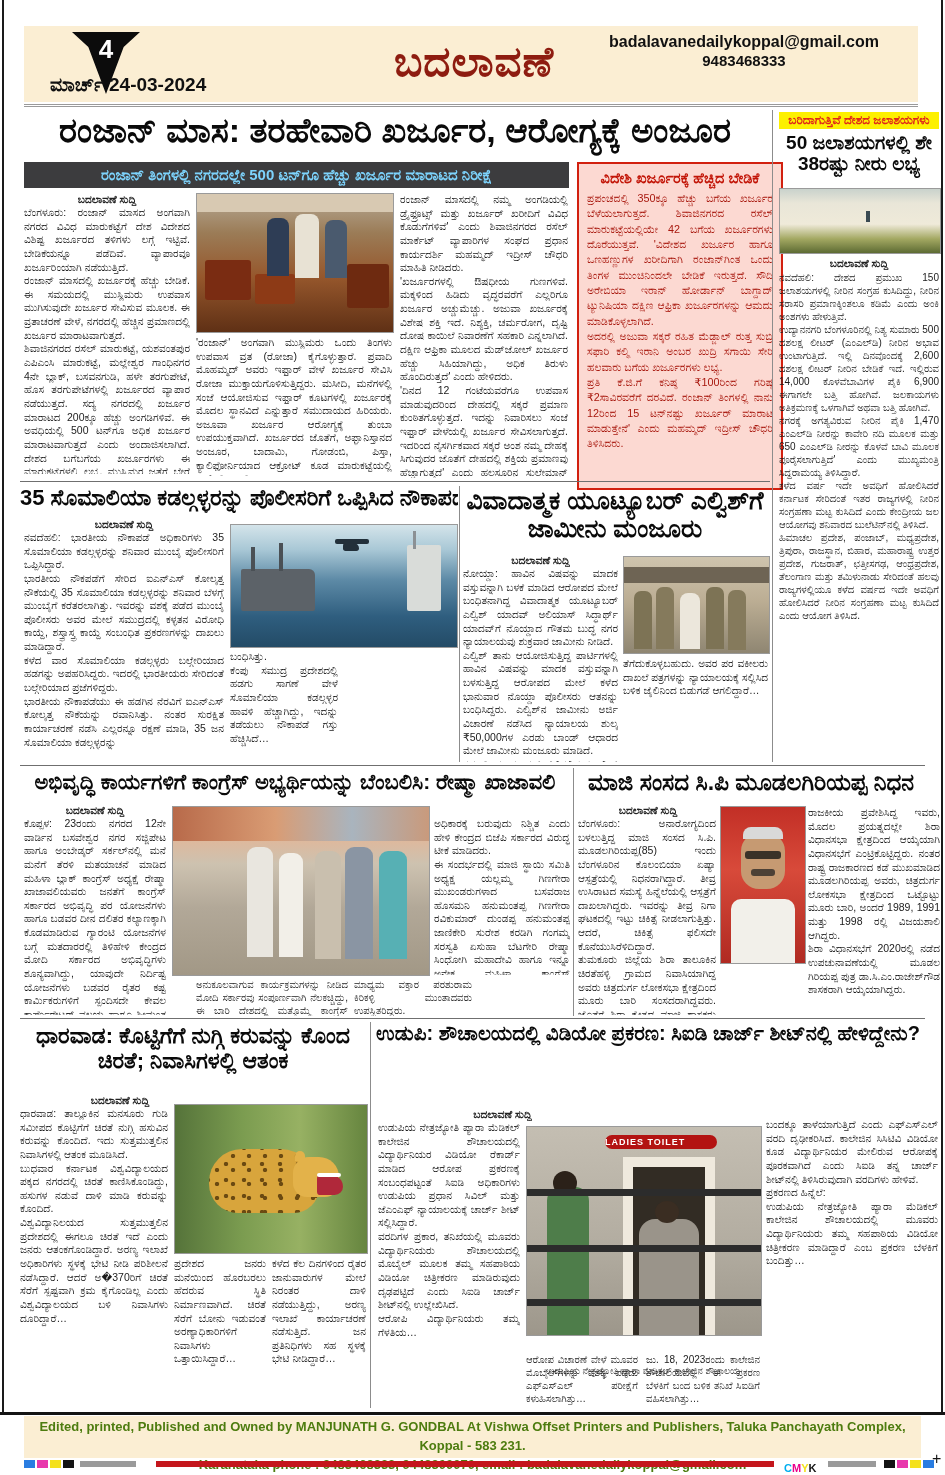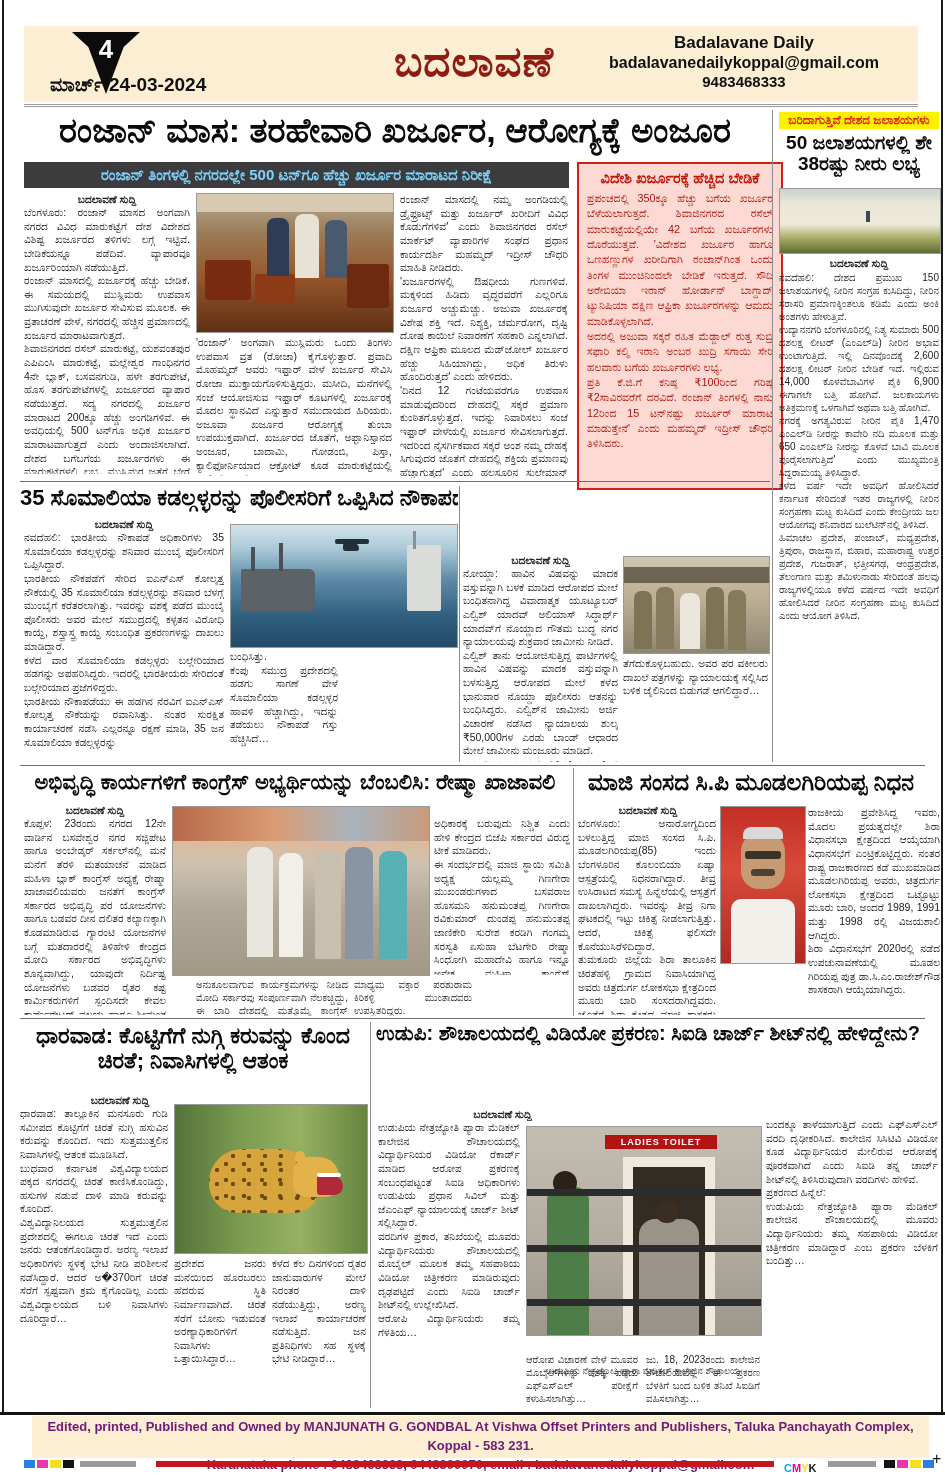--- a/index.html
+++ b/index.html
@@ -21,43 +21,42 @@
   .brand{font-weight:700;color:#111;text-align:center;line-height:1.25;}
   .dateline{font-weight:700;color:#111;font-size:19px;}
   .dbl{border-top:3px double #9a9a9a;}
   
   .subbar{background:#3c3c3e;color:#7dd3fc;font-weight:700;font-size:15px;text-align:center;line-height:26px;overflow:hidden;}
   .sidebox{background:#fcd9d2;border:2px solid #d2200f;}
   .sidebox-title{color:#c21507;font-weight:700;font-size:14.5px;text-align:center;}
   .sidebox-body{color:#a8180e;font-size:10.8px;line-height:1.42;text-align:justify;white-space:pre-line;}
   .kicker{background:#fdf000;color:#e0261a;font-weight:700;font-size:12px;text-align:center;line-height:17px;overflow:hidden;}
   
-  .footer{background:#fbeed3;text-align:center;color:#701a75;margin-left:8px;}
+  .footer{background:#fbeed3;text-align:center;color:#4d7c0f;}
   .footer-line{font-weight:700;font-size:13px;line-height:1.45;}
   .sq{position:absolute;width:11px;height:8px;}
   .cmyk span{font-weight:700;font-size:11px;}
   .edge{background:#1a1a1a;}
-  .sign{background:#b31312;color:#fff;font-weight:700;font-size:9px;text-align:center;line-height:14px;letter-spacing:1px;}
+  .sign{background:#b31312;color:#fff;font-weight:700;font-size:9px;line-height:14px;letter-spacing:1px;border-radius:7px;}
 </style>
 </head>
 <body>
 
 <div class="page">
 
   <div class="abs edge" style="left:2px;top:0;width:2px;height:1412px;"></div>
   <div class="abs edge" style="right:2px;top:0;width:2px;height:1412px;"></div>
 
   <div class="abs header" style="left:24px;top:26px;width:894px;height:76px;">
     <div class="abs flag" style="left:48px;top:6px;width:68px;height:62px;">
       <div class="flag-num" style="margin-top:2px;">4</div>
     </div>
     <div class="abs dateline" style="left:26px;top:48px;width:220px;">ಮಾರ್ಚ್ 24-03-2024</div>
     <div class="abs masthead" style="left:280px;top:12px;width:340px;">ಬದಲಾವಣೆ</div>
     <div class="abs brand" style="right:14px;top:6px;width:320px;">
-      <div style="font-size:17px;">Badalavane Daily</div>
       <div style="font-size:16px;">badalavanedailykoppal@gmail.com</div>
       <div style="font-size:15px;">9483468333</div>
     </div>
   </div>
   <div class="abs dbl" style="left:24px;top:104px;width:894px;height:0;"></div>
 
   <div class="abs hl" style="left:24px;top:111px;width:742px;height:48px;font-size:34px;">ರಂಜಾನ್ ಮಾಸ: ತರಹೇವಾರಿ ಖರ್ಜೂರ, ಆರೋಗ್ಯಕ್ಕೆ ಅಂಜೂರ</div>
   <div class="abs subbar" style="left:24px;top:162px;width:545px;height:26px;">ರಂಜಾನ್ ತಿಂಗಳಲ್ಲಿ ನಗರದಲ್ಲೇ 500 ಟನ್‌ಗೂ ಹೆಚ್ಚು ಖರ್ಜೂರ ಮಾರಾಟದ ನಿರೀಕ್ಷೆ</div>
 
   <div class="abs" style="left:24px;top:193px;width:166px;height:285px;">
@@ -117,20 +116,21 @@
     <div class="fig" style="left:104px;top:14px;width:34px;height:5px;background:#22303a;border-radius:2px;"></div>
     <div class="fig" style="left:112px;top:18px;width:16px;height:8px;background:#22303a;border-radius:3px 6px 3px 3px;"></div>
     <div class="fig" style="left:176px;top:20px;width:34px;height:66px;background:#d9dcd9;border-radius:2px;"></div>
     <div class="fig" style="left:182px;top:6px;width:3px;height:18px;background:#8b9094;"></div>
   </div>
   <div class="abs bt" style="left:230px;top:650px;width:108px;height:110px;">ಬಂಧಿಸಿತ್ತು.
 ಕೆಂಪು ಸಮುದ್ರ ಪ್ರದೇಶದಲ್ಲಿ ಹಡಗು ಸಾಗಣೆ ವೇಳೆ ಸೊಮಾಲಿಯಾ ಕಡಲ್ಗಳ್ಳರ ಹಾವಳಿ ಹೆಚ್ಚಾಗಿದ್ದು, ಇದನ್ನು ತಡೆಯಲು ನೌಕಾಪಡೆ ಗಸ್ತು ಹೆಚ್ಚಿಸಿದೆ…</div>
 
   <div class="abs vrule" style="left:459px;top:486px;height:276px;"></div>
 
+  <div class="abs hl" style="left:461px;top:486px;width:308px;height:66px;font-size:25px;">ವಿವಾದಾತ್ಮಕ ಯೂಟ್ಯೂಬರ್ ಎಲ್ವಿಶ್‌ಗೆ ಜಾಮೀನು ಮಂಜೂರು</div>
   <div class="abs by" style="left:463px;top:554px;width:155px;">ಬದಲಾವಣೆ ಸುದ್ದಿ</div>
   <div class="abs bt" style="left:463px;top:567px;width:155px;height:195px;">ನೋಯ್ಡಾ: ಹಾವಿನ ವಿಷವನ್ನು ಮಾದಕ ವಸ್ತುವನ್ನಾಗಿ ಬಳಕೆ ಮಾಡಿದ ಆರೋಪದ ಮೇಲೆ ಬಂಧಿತನಾಗಿದ್ದ ವಿವಾದಾತ್ಮಕ ಯೂಟ್ಯೂಬರ್ ಎಲ್ವಿಶ್ ಯಾದವ್ ಅಲಿಯಾಸ್ ಸಿದ್ಧಾರ್ಥ್ ಯಾದವ್‌ಗೆ ನೊಯ್ಡಾದ ಗೌತಮ ಬುದ್ಧ ನಗರ ನ್ಯಾಯಾಲಯವು ಶುಕ್ರವಾರ ಜಾಮೀನು ನೀಡಿದೆ.
 ಎಲ್ವಿಶ್ ತಾನು ಆಯೋಜಿಸುತ್ತಿದ್ದ ಪಾರ್ಟಿಗಳಲ್ಲಿ ಹಾವಿನ ವಿಷವನ್ನು ಮಾದಕ ವಸ್ತುವನ್ನಾಗಿ ಬಳಸುತ್ತಿದ್ದ ಆರೋಪದ ಮೇಲೆ ಕಳೆದ ಭಾನುವಾರ ನೊಯ್ಡಾ ಪೊಲೀಸರು ಆತನನ್ನು ಬಂಧಿಸಿದ್ದರು. ಎಲ್ವಿಶ್‌ನ ಜಾಮೀನು ಅರ್ಜಿ ವಿಚಾರಣೆ ನಡೆಸಿದ ನ್ಯಾಯಾಲಯ ಶುಲ್ಕ ₹50,000ಗಳ ಎರಡು ಬಾಂಡ್ ಆಧಾರದ ಮೇಲೆ ಜಾಮೀನು ಮಂಜೂರು ಮಾಡಿದೆ.
 ಸದ್ಯ ನೊಯ್ಡಾದ ಲಕ್ಸರ್ ಜೈಲಿನಲ್ಲಿರುವ ಎಲ್ವಿಶ್ ಜೈಲಿನಿಂದ ಹೊರಬರಲು ಸ್ವಲ್ಪ ಸಮಯ</div>
   <div class="photo" style="left:623px;top:556px;width:145px;height:96px;background:linear-gradient(180deg,#cfc4ae 0%,#bcae94 45%,#8f8672 100%);">
     <div class="fig" style="left:0;top:10px;width:100%;height:16px;background:#6e6454;"></div>
     <div class="fig" style="left:10px;top:34px;width:18px;height:58px;background:#7d7355;border-radius:7px 7px 0 0;"></div>
     <div class="fig" style="left:32px;top:30px;width:18px;height:62px;background:#857a5c;border-radius:7px 7px 0 0;"></div>
     <div class="fig" style="left:56px;top:36px;width:20px;height:56px;background:#ece7dc;border-radius:8px 8px 0 0;"></div>
     <div class="fig" style="left:82px;top:30px;width:18px;height:62px;background:#7d7355;border-radius:7px 7px 0 0;"></div>

